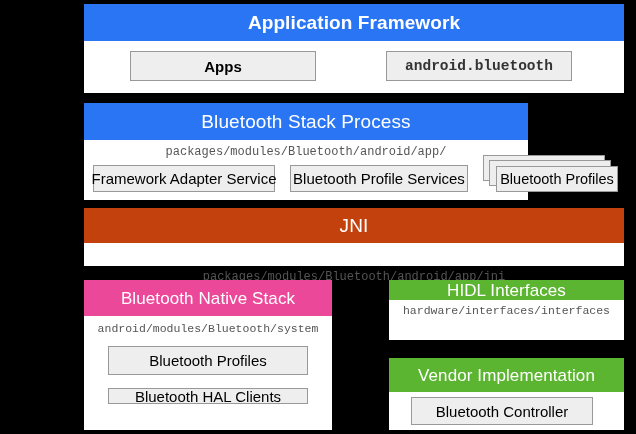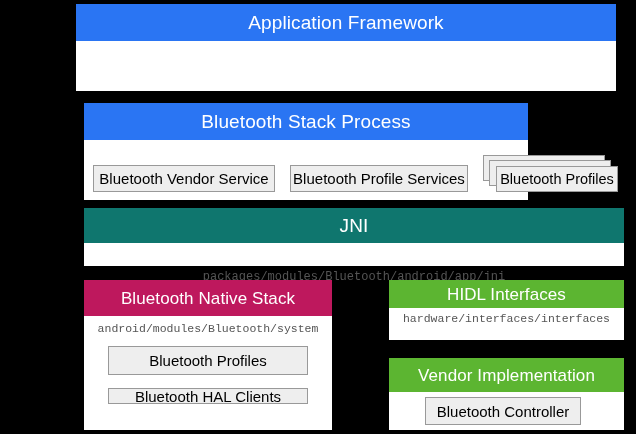--- a/index.html
+++ b/index.html
@@ -55,69 +55,74 @@
   .arrowL,.arrowR{position:absolute;width:0;height:0;
     border-top:4px solid transparent;border-bottom:4px solid transparent;}
   .arrowL{border-right:6px solid #000;}
   .arrowR{border-left:6px solid #000;}
 </style>
 </head>
 <body>
 
 <div class="canvas">
 
-  <div class="panel" style="left:76px;top:4px;width:540px;height:87px;">
+  <div class="panel" style="left:84px;top:4px;width:540px;height:87px;font-weight:bold;">
     <div class="hdr" style="height:37px;background:#2a75f3;">Application Framework</div>
+    <div class="body" style="height:52px;">
+      <div class="chip" style="position:absolute;left:46px;top:10px;width:186px;height:30px;">Apps</div>
+      <div class="chip mono" style="position:absolute;left:302px;top:10px;width:186px;height:30px;">android.bluetooth</div>
+    </div>
   </div>
 
   <div class="panel" style="left:84px;top:103px;width:444px;height:97px;">
     <div class="hdr" style="height:37px;background:#2a75f3;">Bluetooth Stack Process</div>
     <div class="body" style="height:60px;">
+      <div class="path" style="position:absolute;left:0;top:6px;width:100%;">packages/modules/Bluetooth/android/app/</div>
 
-      <div class="chip" style="position:absolute;left:9px;top:25px;width:182px;height:27px;">Bluetooth Vendor Service</div>
+      <div class="chip" style="position:absolute;left:9px;top:25px;width:182px;height:27px;">Framework Adapter Service</div>
 
       <div class="chip" style="position:absolute;left:206px;top:25px;width:178px;height:27px;">Bluetooth Profile Services</div>
 
       <div class="stack" style="left:399px;top:15px;width:136px;height:42px;">
         <div class="layer" style="left:0px;top:0px;width:122px;height:26px;"></div>
         <div class="layer" style="left:6px;top:5px;width:122px;height:26px;"></div>
         <div class="top" style="left:13px;top:11px;width:122px;height:26px;">Bluetooth Profiles</div>
       </div>
     </div>
   </div>
 
   <div class="panel" style="left:84px;top:208px;width:540px;height:58px;">
-    <div class="hdr" style="height:35px;background:#0f766e;">JNI</div>
+    <div class="hdr" style="height:35px;background:#c2410c;">JNI</div>
     <div class="body" style="height:23px;">
       <div class="path" style="position:absolute;left:0;top:16px;width:100%;margin-top:12px;">packages/modules/Bluetooth/android/app/jni</div>
     </div>
   </div>
 
   <div class="panel" style="left:84px;top:280px;width:248px;height:150px;">
-    <div class="hdr sm" style="height:36px;background:#be185d;">Bluetooth Native Stack</div>
+    <div class="hdr sm" style="height:36px;background:#ec4899;">Bluetooth Native Stack</div>
     <div class="body" style="height:114px;">
       <div class="path" style="position:absolute;left:0;top:7px;width:100%;font-size:11.5px;">android/modules/Bluetooth/system</div>
       <div class="chip" style="position:absolute;left:24px;top:30px;width:200px;height:29px;">Bluetooth Profiles</div>
       <div class="chip" style="position:absolute;left:24px;top:72px;width:200px;height:16px;">Bluetooth HAL Clients</div>
     </div>
   </div>
 
   <div style="position:absolute;left:332px;top:296px;width:58px;height:9px;">
     <div class="connector" style="left:5px;top:3px;width:48px;"></div>
     <div class="arrowL" style="left:0px;top:0px;"></div>
     <div class="arrowR" style="right:0px;top:0px;"></div>
   </div>
 
   <div class="panel" style="left:389px;top:280px;width:235px;height:60px;">
-    <div class="hdr sm" style="height:28px;background:#5cb531;">HIDL Interfaces</div>
+    <div class="hdr sm" style="height:20px;background:#5cb531;">HIDL Interfaces</div>
     <div class="body" style="height:24px;">
       <div class="path" style="position:absolute;left:0;top:5px;width:100%;font-size:11.5px;">hardware/interfaces/interfaces</div>
     </div>
   </div>
 
   <div class="panel" style="left:389px;top:358px;width:235px;height:72px;">
     <div class="hdr sm" style="height:34px;background:#5cb531;">Vendor Implementation</div>
     <div class="body" style="height:38px;">
-      <div class="chip" style="position:absolute;left:36px;top:5px;width:156px;height:28px;">Bluetooth Controller</div>
+      <div class="chip" style="position:absolute;left:22px;top:5px;width:182px;height:28px;">Bluetooth Controller</div>
     </div>
   </div>
 
 </div>
 
 </body></html>

